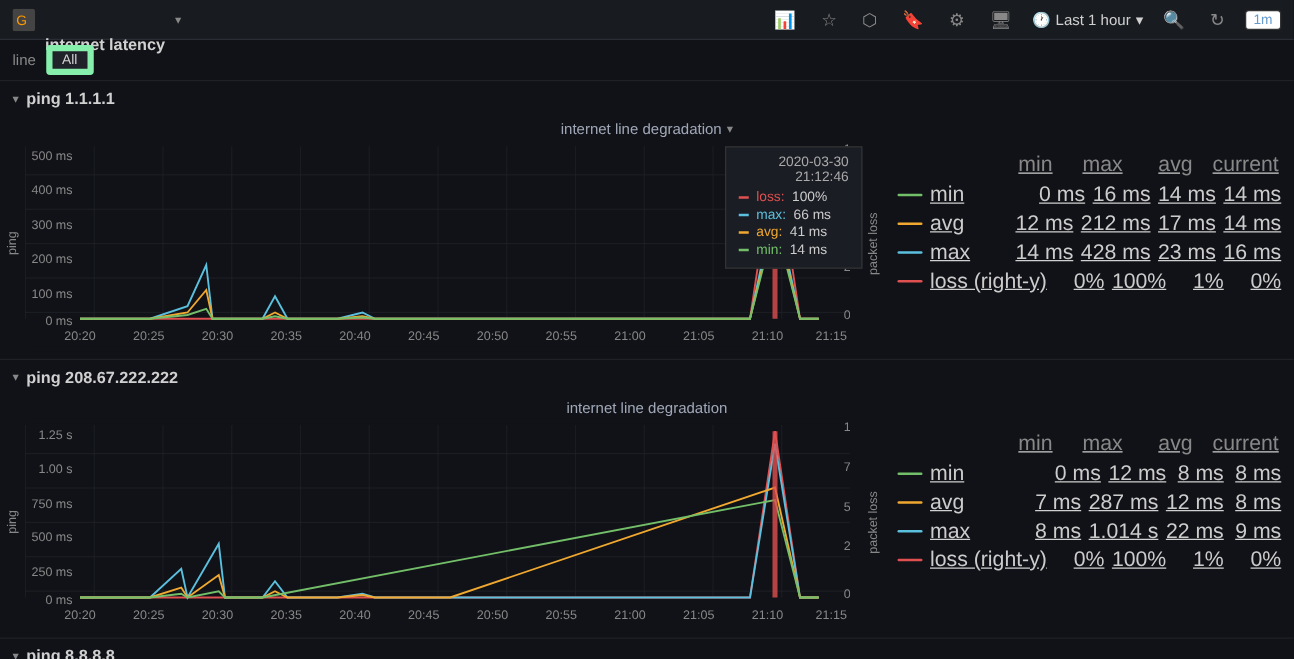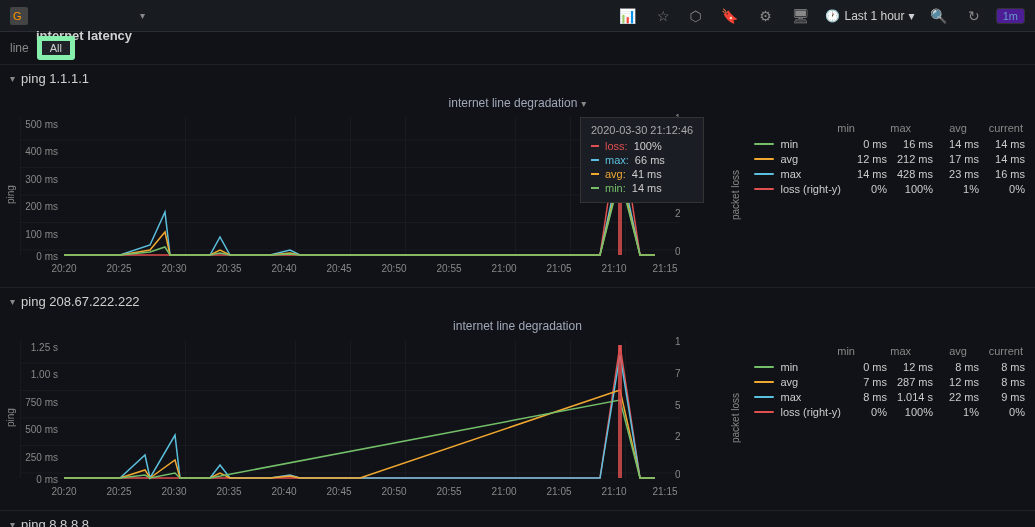--- a/index.html
+++ b/index.html
@@ -51,21 +51,21 @@
     }
     .icon-btn {
       background: transparent;
       border: none;
       color: #888;
       cursor: pointer;
       font-size: 14px;
       padding: 2px 4px;
     }
     .refresh-badge {
-      background: #4c1d95;
+      background: #ffffff;
       border: 1px solid #333;
       color: #6699cc;
       padding: 1px 6px;
       border-radius: 3px;
       font-size: 11px;
     }
     .sub-bar {
       display: flex;
       align-items: center;
       padding: 4px 10px;
@@ -88,21 +88,21 @@
       border-bottom: 1px solid #1e2128;
     }
     .panel-header {
       display: flex;
       align-items: center;
       padding: 6px 10px;
       gap: 6px;
       cursor: pointer;
     }
     .panel-toggle { color: #888; font-size: 10px; }
-    .panel-title { color: #d0d0d0; font-size: 13px; font-weight: 400; }
+    .panel-title { color: #d0d0d0; font-size: 13px; font-weight: 700; }
     .chart-container {
       padding: 0 0 10px 0;
       position: relative;
     }
     .chart-title {
       text-align: center;
       color: #a0a8b8;
       font-size: 12px;
       padding: 4px 0 2px 0;
       display: flex;
@@ -128,21 +128,22 @@
     .chart-inner {
       flex: 1;
       position: relative;
     }
     .svg-chart {
       display: block;
     }
     .chart-legend {
       min-width: 220px;
       padding: 10px 10px;
-      font-size: 11px;
+      font-size: 17px;
+      text-decoration: underline;
     }
     .legend-title-row {
       display: flex;
       justify-content: flex-end;
       gap: 16px;
       color: #888;
       margin-bottom: 4px;
       padding-right: 2px;
     }
     .legend-title-col {

